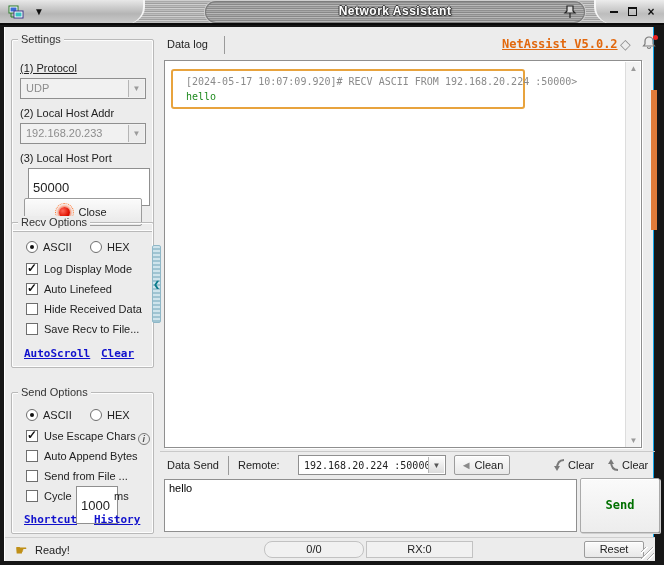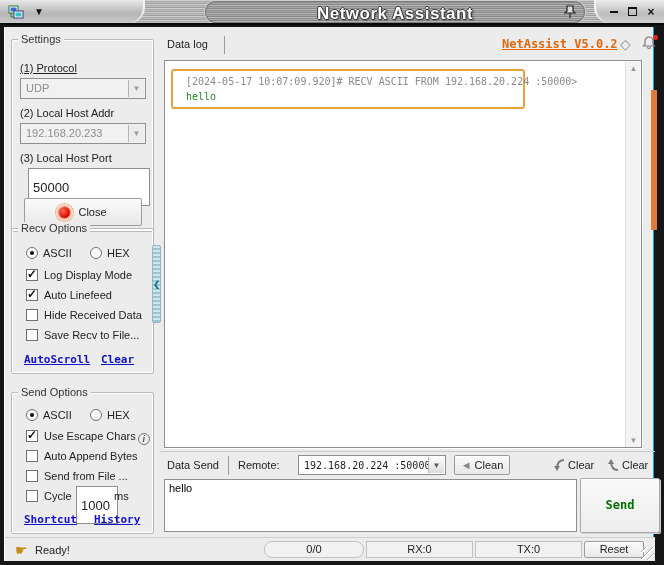--- a/index.html
+++ b/index.html
@@ -16,21 +16,21 @@
   .titlebar .leftcap { position:absolute; left:0; top:0; width:145px; height:25px;
     background:linear-gradient(180deg,#e8e8e8,#b5b5b5 55%,#cfcfcf);
     border-right:2px solid #f5f5f5; border-bottom-right-radius:22px 18px; }
   .titlebar .pill { position:absolute; left:205px; top:1px; width:380px; height:22px;
     background:repeating-linear-gradient(180deg,#b9b9b9 0 1px,#8f8f8f 1px 2px,#a8a8a8 2px 3px,#888 3px 4px);
     border-radius:11px; box-shadow:inset 0 0 0 1px #7d7d7d, 0 0 0 1px #cfcfcf; }
   .titlebar .rightcap { position:absolute; right:0; top:0; width:70px; height:25px;
     background:linear-gradient(180deg,#ececec,#bdbdbd 55%,#d4d4d4);
     border-left:2px solid #f7f7f7; border-bottom-left-radius:22px 18px; }
   .title-text { position:absolute; left:205px; top:4px; width:380px; text-align:center;
-    color:#fff; font-weight:bold; font-size:17px; letter-spacing:.5px;
+    color:#fff; font-weight:bold; font-size:12px; letter-spacing:.5px;
     text-shadow:-1px 0 #3c3c3c,1px 0 #3c3c3c,0 -1px #3c3c3c,0 1px #3c3c3c,1px 1px 2px #222; }
   .app-icon { position:absolute; left:8px; top:4px; width:17px; height:17px; }
   .menu-arrow { position:absolute; left:34px; top:6px; font-size:10px; color:#111; }
   .pin-icon { position:absolute; right:86px; top:4px; width:16px; height:16px; }
   .winbtn { position:absolute; top:5px; width:16px; height:15px; text-align:center;
     color:#111; font-weight:bold; cursor:default; }
   .btn-min { right:42px; } .btn-min i { display:inline-block; width:8px; height:2px; background:#111; margin-bottom:2px; }
   .btn-max { right:24px; } .btn-max i { display:inline-block; width:9px; height:9px; border:1px solid #111; border-top:2px solid #111; margin-top:2px; }
   .btn-close { right:5px; font-size:12px; line-height:15px; }
 
@@ -175,21 +175,21 @@
         <span class="combo-text">192.168.20.233</span>
         <span class="combo-btn">▼</span>
       </div>
       <span class="field-label" style="left:8px; top:112px;">(3) Local Host Port</span>
       <input class="textbox" style="left: 8px; top: 128px; width: 122px; height: 21px;" value="50000">
       <div class="push-btn" style="left:12px; top:158px; width:118px; height:28px; line-height:26px;">
         <span class="close-dot"></span><span>Close</span>
       </div>
     </div>
 
-    <div class="groupbox" style="left:6px; top:201px; width:143px; height:146px;">
+    <div class="groupbox" style="left:6px; top:195px; width:143px; height:146px;">
       <span class="gb-title">Recv Options</span>
       <span class="opt-row" style="left:14px; top:18px;"><span class="rb on"></span><span>ASCII</span></span>
       <span class="opt-row" style="left:78px; top:18px;"><span class="rb"></span><span>HEX</span></span>
       <span class="opt-row" style="left:14px; top:40px;"><span class="cb on"></span><span>Log Display Mode</span></span>
       <span class="opt-row" style="left:14px; top:60px;"><span class="cb on"></span><span>Auto Linefeed</span></span>
       <span class="opt-row" style="left:14px; top:80px;"><span class="cb"></span><span>Hide Received Data</span></span>
       <span class="opt-row" style="left:14px; top:100px;"><span class="cb"></span><span>Save Recv to File...</span></span>
       <span class="link" style="position:absolute; left:12px; top:124px;">AutoScroll</span>
       <span class="link" style="position:absolute; left:89px; top:124px;">Clear</span>
     </div>
@@ -257,20 +257,19 @@
     </div>
 
     <textarea class="send-area" spellcheck="false" style="">hello</textarea>
     <div class="send-btn">Send</div>
 
     <div class="statusbar">
       <span class="hand-icon">☛</span>
       <span class="stat-text" style="left:30px;">Ready!</span>
       <div class="stat-cell" style="left:259px; width:100px;border-radius:8px;">0/0</div>
       <div class="stat-cell" style="left:361px; width:107px;">RX:0</div>
-      <div class="stat-cell" style="left:470px; width:107px;">TX:0</div>
       <div class="push-btn reset-btn" style="left:579px; width:60px;">Reset</div>
       <div class="grip"></div>
     </div>
   </div>
 
   <div class="accent-strip"></div>
 </div>
 
 </body></html>

